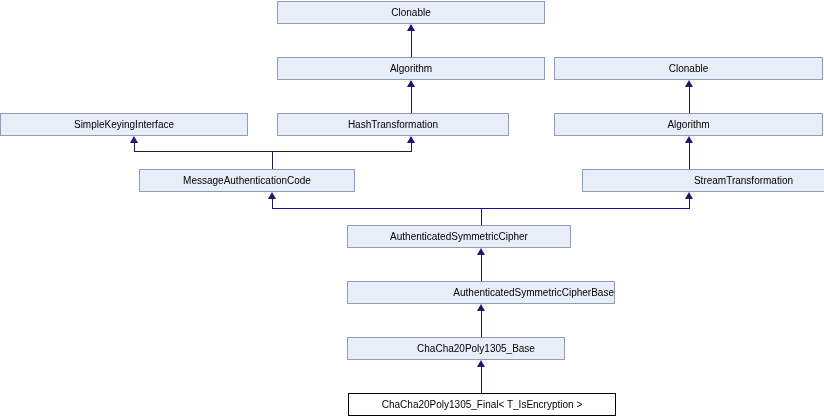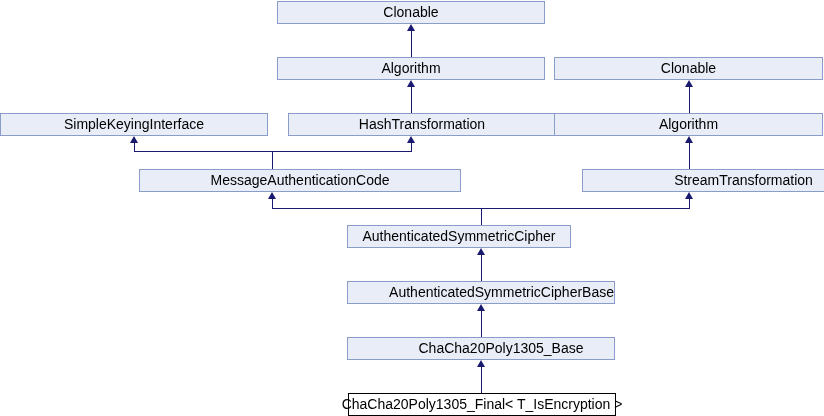--- a/index.html
+++ b/index.html
@@ -26,21 +26,21 @@
     justify-content: center;
     cursor: pointer;
   }
   .node.current {
     background: var(--current-node-fill, #ffffff);
     border: 1px solid var(--current-node-border, #000000);
     cursor: default;
     justify-content: center;
   }
   .node .lbl {
-    font-size: 14px;
+    font-size: 10px;
     color: var(--text, #000000);
     white-space: nowrap;
     line-height: 21px;
   }
   .vline {
     position: absolute;
     width: 1px;
     background: var(--edge, #191970);
   }
   .hline {
@@ -63,53 +63,53 @@
 <div id="canvas">
 
   <div class="node" style="left:277px; top:1px; width:268px;">
     <span class="lbl">Clonable</span>
   </div>
 
   <div class="node" style="left:277px; top:57px; width:268px;">
     <span class="lbl">Algorithm</span>
   </div>
 
-  <div class="node" style="left:0px; top:113px; width:268px;">
+  <div class="node" style="left:0px; top:113px; width:248px;">
     <span class="lbl">SimpleKeyingInterface</span>
   </div>
 
-  <div class="node" style="left:288px; top:113px; width:268px;">
+  <div class="node" style="left:277px; top:113px; width:232px;">
     <span class="lbl">HashTransformation</span>
   </div>
 
   <div class="node" style="left:554px; top:57px; width:269px;">
     <span class="lbl">Clonable</span>
   </div>
 
   <div class="node" style="left:554px; top:113px; width:269px;">
     <span class="lbl">Algorithm</span>
   </div>
 
-  <div class="node" style="left:139px; top:169px; width:322px;text-align:right;">
+  <div class="node" style="left:139px; top:169px; width:216px;text-align:right;">
     <span class="lbl">MessageAuthenticationCode</span>
   </div>
 
   <div class="node" style="left:582px; top:169px; width:323px;">
     <span class="lbl">StreamTransformation</span>
   </div>
 
   <div class="node" style="left:347px; top:225px; width:224px;">
     <span class="lbl">AuthenticatedSymmetricCipher</span>
   </div>
 
   <div class="node" style="left:347px; top:281px; width:268px;justify-content:flex-end;">
     <span class="lbl">AuthenticatedSymmetricCipherBase</span>
   </div>
 
-  <div class="node" style="left:347px; top:337px; width:268px;padding-left:40px;">
+  <div class="node" style="left:347px; top:337px; width:218px;padding-left:40px;">
     <span class="lbl">ChaCha20Poly1305_Base</span>
   </div>
 
   <div class="node current" style="left:348px; top:393px; width:268px;">
     <span class="lbl">ChaCha20Poly1305_Final&lt; T_IsEncryption &gt;</span>
   </div>
 
   <div class="arrow" style="left:407px; top:24px;"></div>
   <div class="vline" style="left:411px; top:31px; height:26px;"></div>
 

